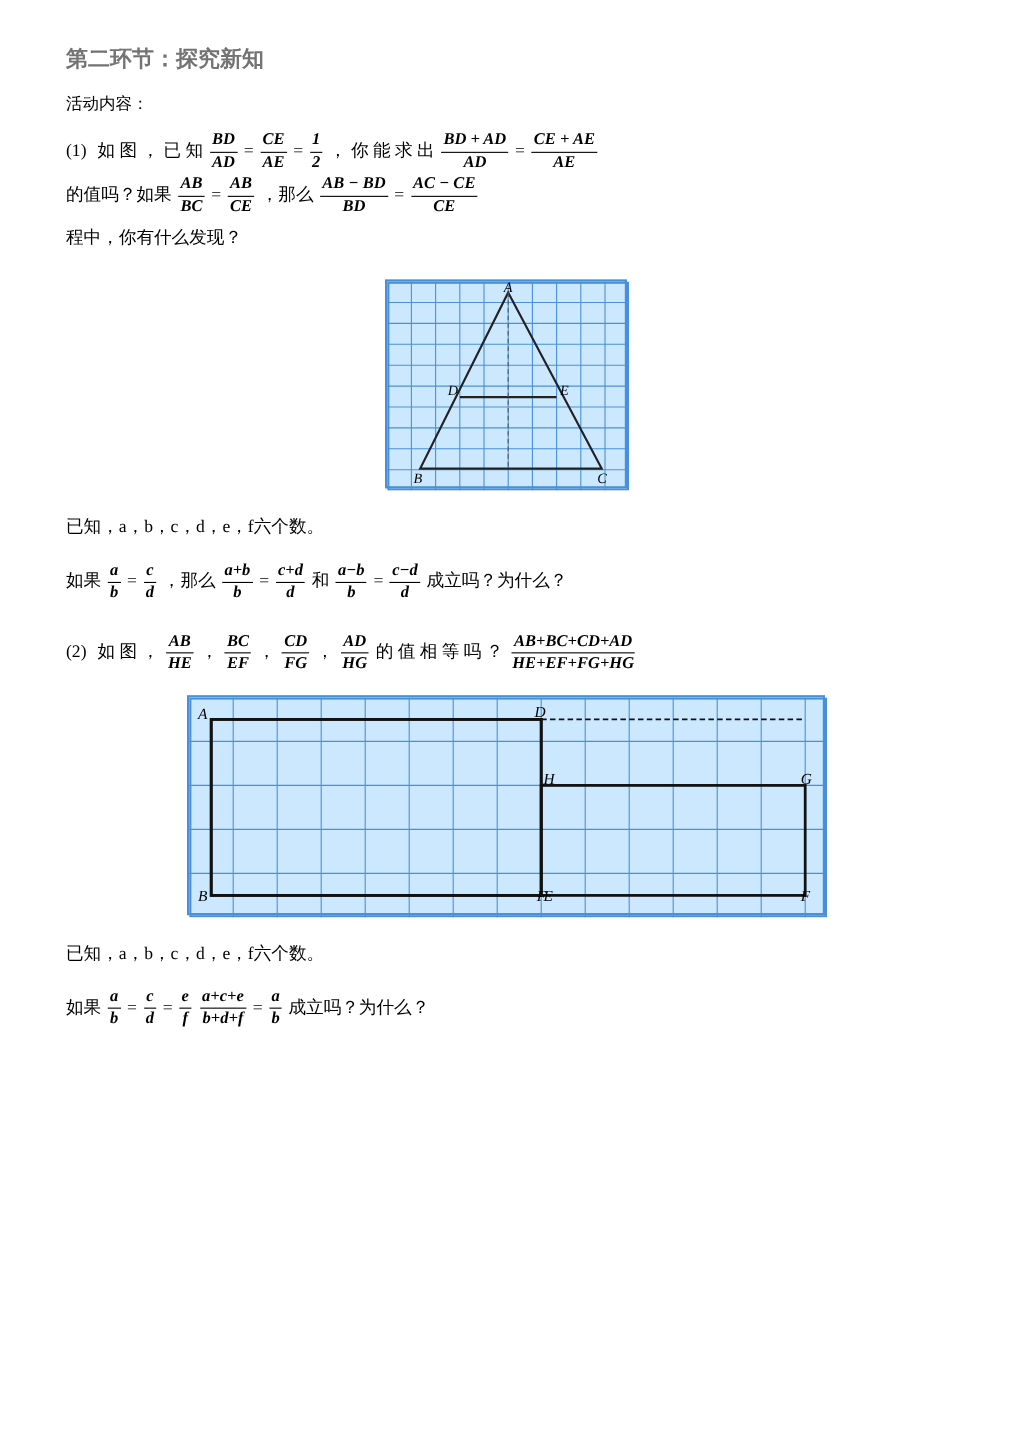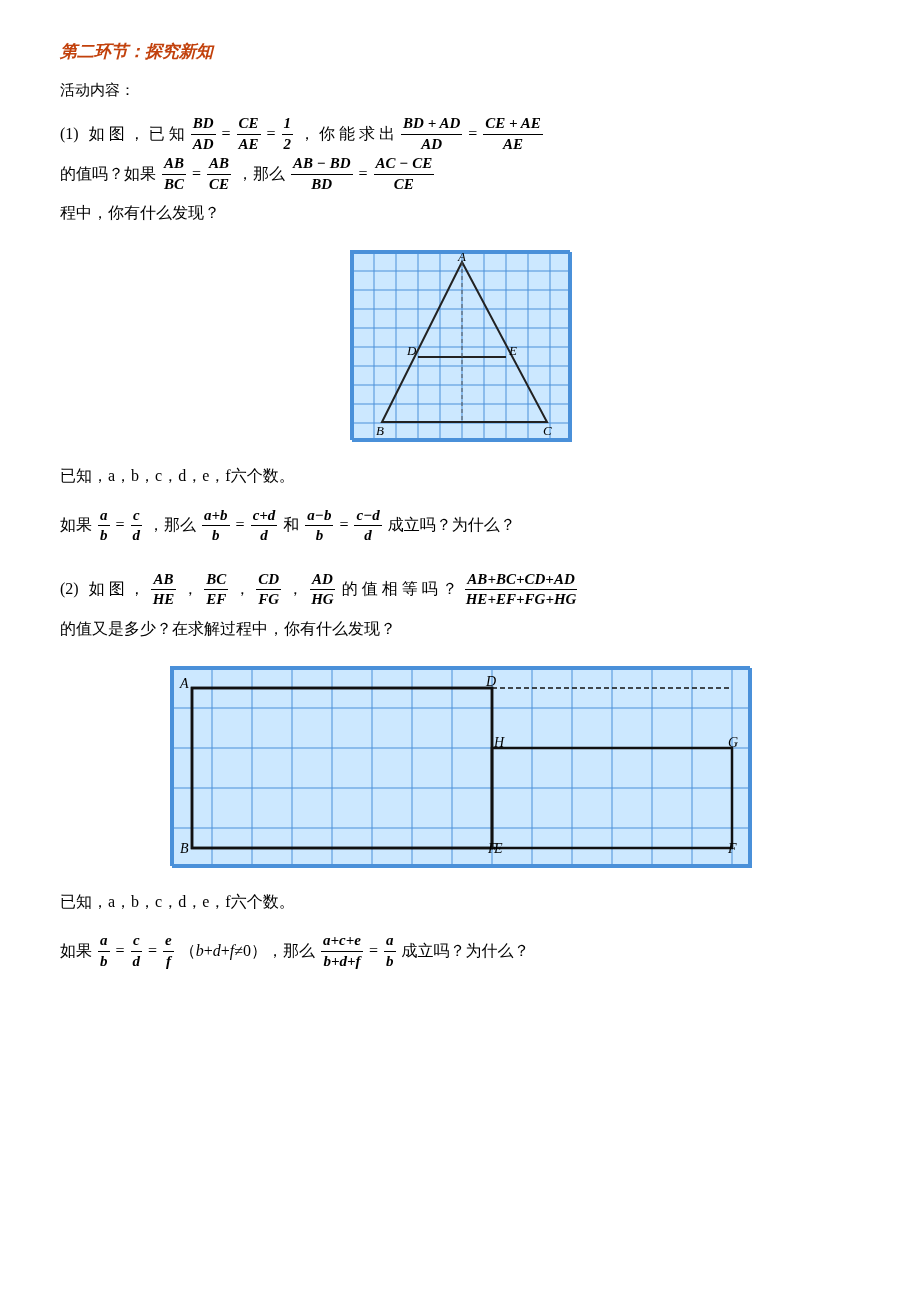--- a/index.html
+++ b/index.html
@@ -6,25 +6,24 @@
     body {
       background: #fff;
       font-family: "SimSun", "宋体", serif;
       font-size: 16px;
       color: #000;
       padding: 40px 60px;
       width: 920px;
       min-height: 1302px;
     }
     .section-title {
-      color: #c2410c;
-      font-size: 17px;
+      color: #737373;
+      font-size: 20px;
       font-weight: bold;
       margin-bottom: 18px;
-      font-style: italic;
     }
     .activity-label {
       margin-bottom: 14px;
       font-size: 15px;
     }
     .problem-block {
       margin-bottom: 18px;
       line-height: 2.2;
     }
     .problem-line {
@@ -250,23 +249,20 @@
     <span>，</span>
     <span class="frac">
       <span class="num"><em>AD</em></span>
       <span class="den"><em>HG</em></span>
     </span>
     <span>的 值 相 等 吗 ？</span>
     <span class="frac">
       <span class="num"><em>AB</em>+<em>BC</em>+<em>CD</em>+<em>AD</em></span>
       <span class="den"><em>HE</em>+<em>EF</em>+<em>FG</em>+<em>HG</em></span>
     </span>
-  </div>
-  <div class="problem-line">
-    <span>的值又是多少？在求解过程中，你有什么发现？</span>
   </div>
 </div>
 
 <div class="diagram-container" style="margin: 18px 0;">
   <div class="grid-diagram rect-diagram">
     <svg width="580" height="200">
 
       <line x1="0" y1="40" x2="580" y2="40" stroke="#4a90d9" stroke-width="1"></line>
       <line x1="0" y1="80" x2="580" y2="80" stroke="#4a90d9" stroke-width="1"></line>
       <line x1="0" y1="120" x2="580" y2="120" stroke="#4a90d9" stroke-width="1"></line>
@@ -320,21 +316,20 @@
   <span>=</span>
   <span class="frac">
     <span class="num"><em>c</em></span>
     <span class="den"><em>d</em></span>
   </span>
   <span>=</span>
   <span class="frac">
     <span class="num"><em>e</em></span>
     <span class="den"><em>f</em></span>
   </span>
-  <span>（<em>b</em>+<em>d</em>+<em>f</em>≠0），那么</span>
   <span class="frac">
     <span class="num"><em>a</em>+<em>c</em>+<em>e</em></span>
     <span class="den"><em>b</em>+<em>d</em>+<em>f</em></span>
   </span>
   <span>=</span>
   <span class="frac">
     <span class="num"><em>a</em></span>
     <span class="den"><em>b</em></span>
   </span>
   <span>成立吗？为什么？</span>

